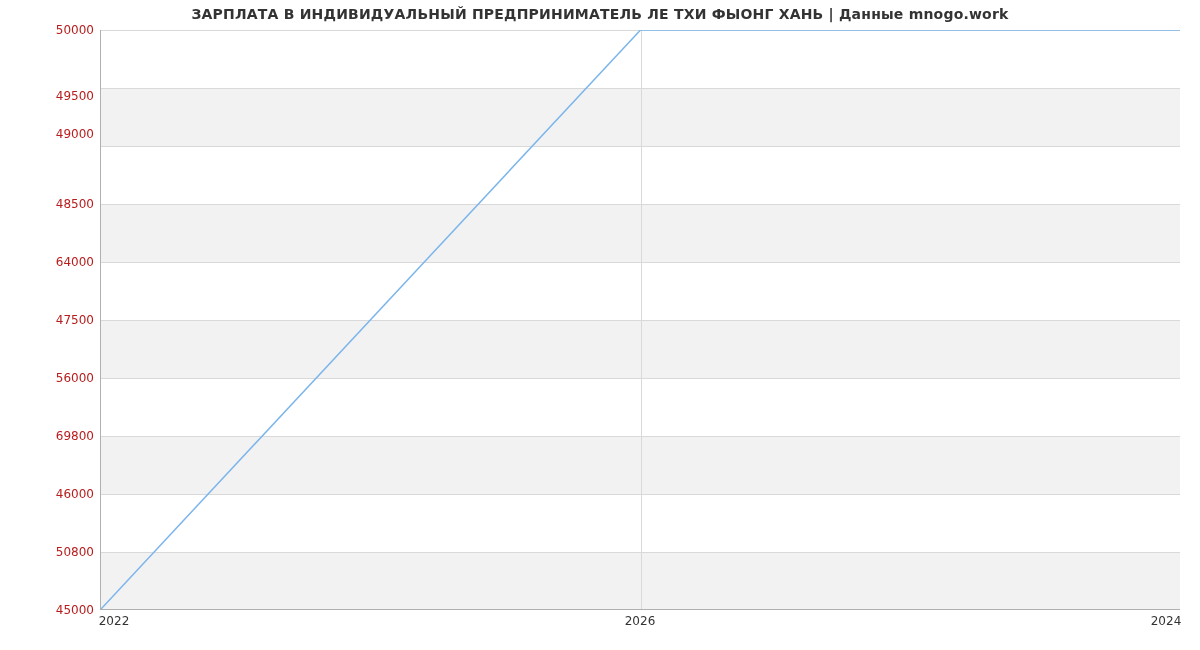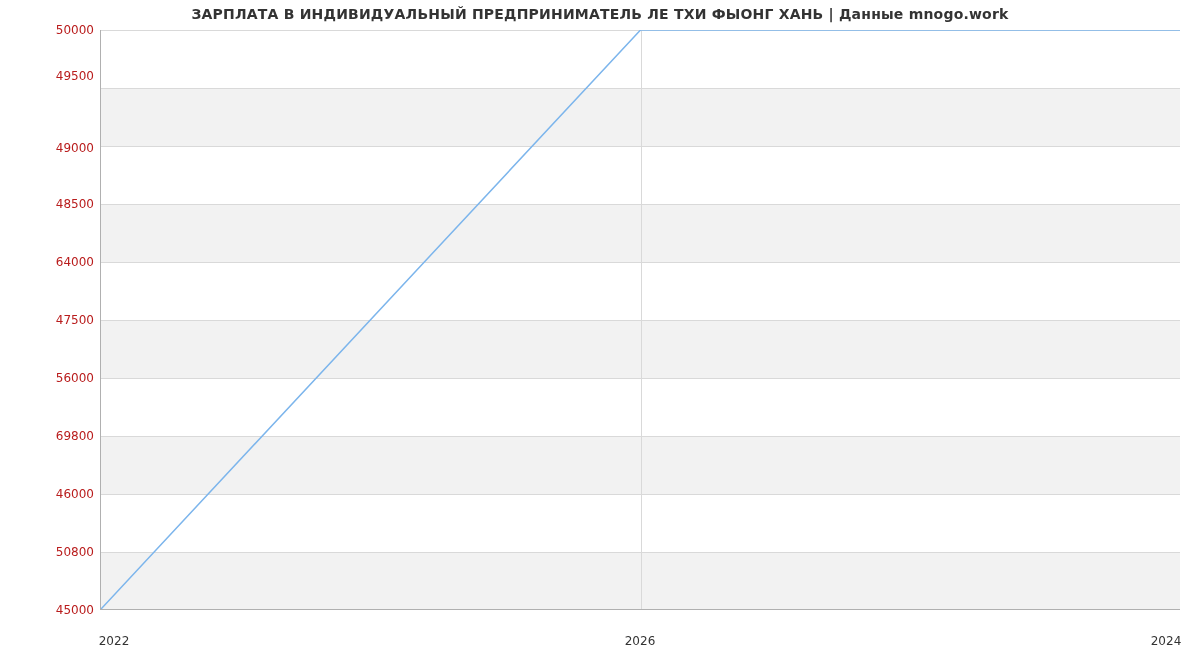--- a/index.html
+++ b/index.html
@@ -69,21 +69,20 @@
     text-align: right;
     width: 80px;
   }
   .xtick {
     position: absolute;
     top: 614px;
     transform: translateX(-50%);
     font-size: 12px;
     color: #333333;
     text-align: center;
-    margin-top: 20px;
   }
   svg.line-layer {
     position: absolute;
     left: 0;
     top: 0;
     width: 100%;
     height: 100%;
     overflow: visible;
   }
   .series-line {
@@ -120,19 +119,19 @@
       </svg>
   </div>
 <div class="ytick" style="top: 610px;">45000</div>
     <div class="ytick" style="top: 552px;">50800</div>
     <div class="ytick" style="top: 494px;">46000</div>
     <div class="ytick" style="top: 436px;">69800</div>
     <div class="ytick" style="top: 378px;">56000</div>
     <div class="ytick" style="top: 320px;">47500</div>
     <div class="ytick" style="top: 262px;">64000</div>
     <div class="ytick" style="top: 204px;">48500</div>
-    <div class="ytick" style="top: 148px;">49000</div>
-    <div class="ytick" style="top: 76px;">49500</div>
+    <div class="ytick" style="top: 134px;">49000</div>
+    <div class="ytick" style="top: 96px;">49500</div>
     <div class="ytick" style="top: 30px;">50000</div>
     <div class="xtick" style="left: 114px;">2022</div>
     <div class="xtick" style="left: 640px;">2026</div>
     <div class="xtick" style="left: 1166px;">2024</div>
   </div>
 
 </body></html>

